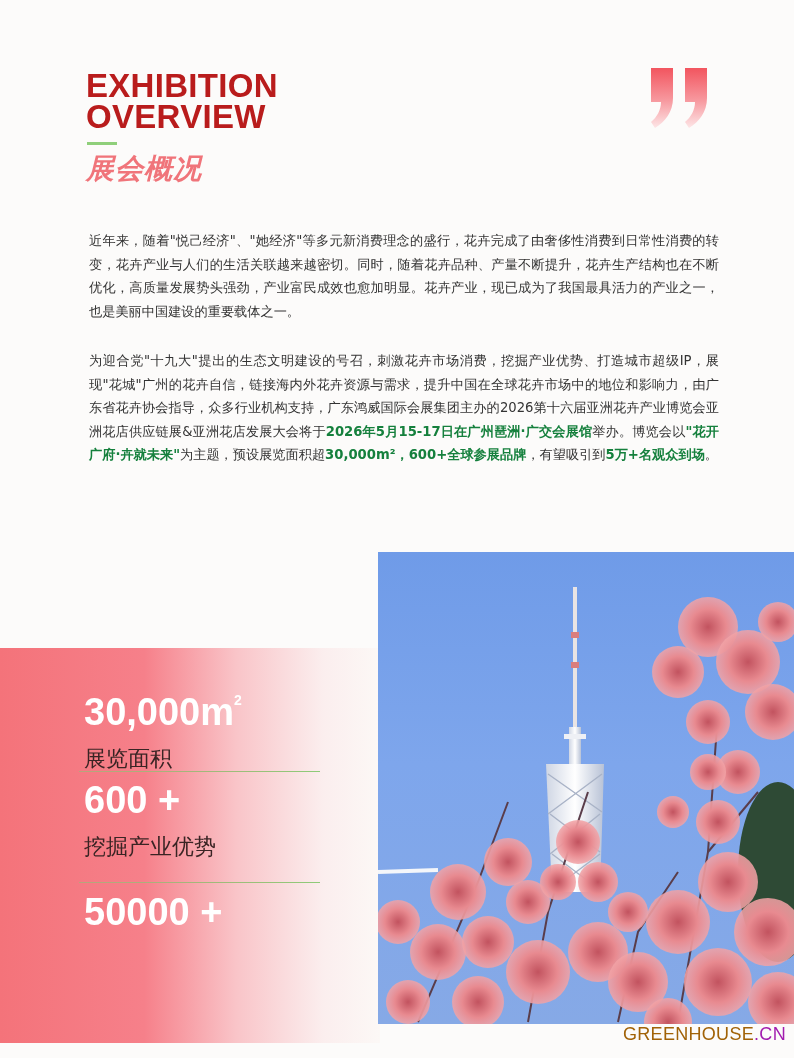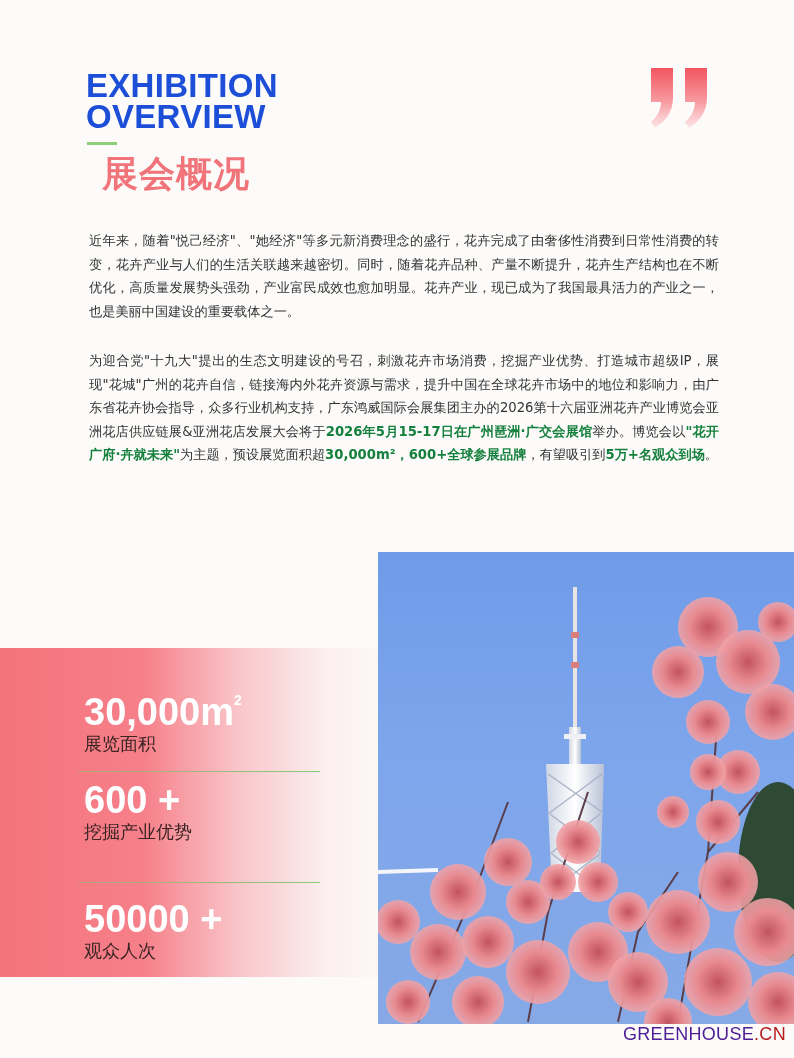--- a/index.html
+++ b/index.html
@@ -6,69 +6,69 @@
     body {
       width: 794px; height: 1058px; position: relative; overflow: hidden;
       background: #fcfbfa;
       font-family: "DejaVu Sans", "Liberation Sans", sans-serif;
       color: #2b2b2b;
     }
     .title-en {
       position: absolute; left: 86px; top: 70px;
       font-family: "Liberation Sans", "DejaVu Sans", sans-serif;
       font-weight: bold; font-size: 33px; line-height: 31px;
-      color: #1d4ed8; letter-spacing: 0.3px;
+      color: #b91c1c; letter-spacing: 0.3px;
     }
     .title-en div { white-space: nowrap; }
     .green-bar {
       position: absolute; left: 87px; top: 142px; width: 30px; height: 3px;
       background: #8fcf7a;
     }
     .title-cn {
-      position: absolute; left: 102px; top: 150px;
-      font-size: 36px; font-weight: bold; color: #f0747a; letter-spacing: 1px;
+      position: absolute; left: 86px; top: 150px;
+      font-size: 28px; font-weight: bold; color: #f0747a; letter-spacing: 1px; font-style: italic;
     }
     .quote-mark {
       position: absolute; left: 645px; top: 62px; width: 70px; height: 70px;
     }
     .para {
       position: absolute; left: 89px; width: 630px;
       font-size: 13.2px; line-height: 23.5px; color: #333;
       text-align: justify;
     }
     .para1 { top: 229px; }
     .para2 { top: 349px; }
     .hl { color: #15803d; font-weight: bold; }
     .stats-panel {
-      position: absolute; left: 0; top: 648px; width: 380px; height: 329px;
+      position: absolute; left: 0; top: 648px; width: 380px; height: 395px;
       background: linear-gradient(90deg, #f4737a 0%, #f6808a 38%, #f9c4c8 62%, #fbeeee 85%, #fcf8f6 100%);
     }
     .stat { position: absolute; left: 84px; }
     .stat-value {
       font-family: "Liberation Sans", "DejaVu Sans", sans-serif;
       font-weight: bold; font-size: 38px; line-height: 40px; color: #ffffff; white-space: nowrap;
     }
     .stat-value sup { font-size: 14px; vertical-align: 20px; }
-    .stat-label { font-size: 18px; color: #3a2424; margin-top: 0; }
+    .stat-label { font-size: 22px; color: #3a2424; margin-top: 12px; }
     .stat-divider {
       position: absolute; left: 79px; width: 241px; height: 1px;
       background: linear-gradient(90deg, #b8a47c, #8ecb78);
     }
     .photo {
       position: absolute; left: 378px; top: 552px; width: 416px; height: 472px;
       overflow: hidden;
       background: linear-gradient(180deg, #6f9be8 0%, #7ea6ec 45%, #86a9e6 100%);
     }
     .watermark {
       position: absolute; left: 623px; top: 1024px;
       font-family: "Liberation Sans", "DejaVu Sans", sans-serif;
       font-size: 18px; font-weight: normal; letter-spacing: 0.3px;
     }
-    .wm-a { color: #4c1d95; }
-    .wm-b { color: #b91c1c; }
+    .wm-a { color: #a16207; }
+    .wm-b { color: #a21caf; }
   </style>
 </head>
 <body>
 
 <div class="title-en">
   <div>EXHIBITION</div>
   <div>OVERVIEW</div>
 </div>
 <div class="green-bar"></div>
 <div class="title-cn">展会概况</div>
@@ -95,23 +95,22 @@
     <div class="stat-label">展览面积</div>
   </div>
   <div class="stat-divider" style="top:123px;"></div>
 
   <div class="stat" style="top:132px;">
     <div class="stat-value">600 +</div>
     <div class="stat-label">挖掘产业优势</div>
   </div>
   <div class="stat-divider" style="top:234px;"></div>
 
-  <div class="stat" style="top:251px;">
+  <div class="stat" style="top:244px;">
     <div class="stat-value">50000 +</div>
-    <div class="stat-label">观众人次</div>
   </div>
 </div>
 
 <div class="photo">
   <svg width="416" height="472" viewBox="0 0 416 472">
     <defs>
       <linearGradient id="tw" x1="0" y1="0" x2="1" y2="0">
         <stop offset="0" stop-color="#cfd6e4"></stop>
         <stop offset="0.5" stop-color="#ffffff"></stop>
         <stop offset="1" stop-color="#b8c2d6"></stop>

